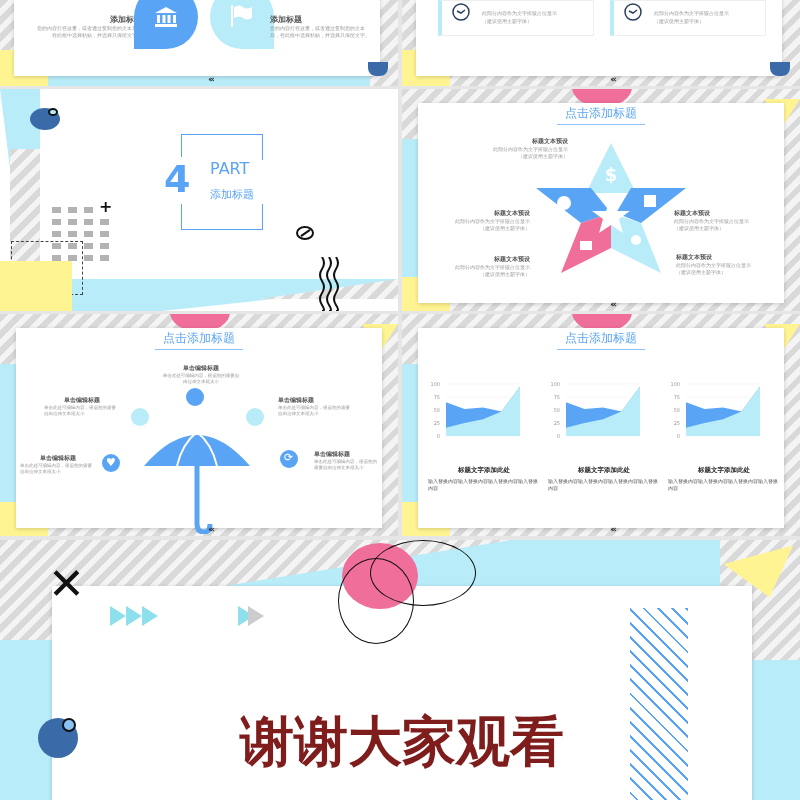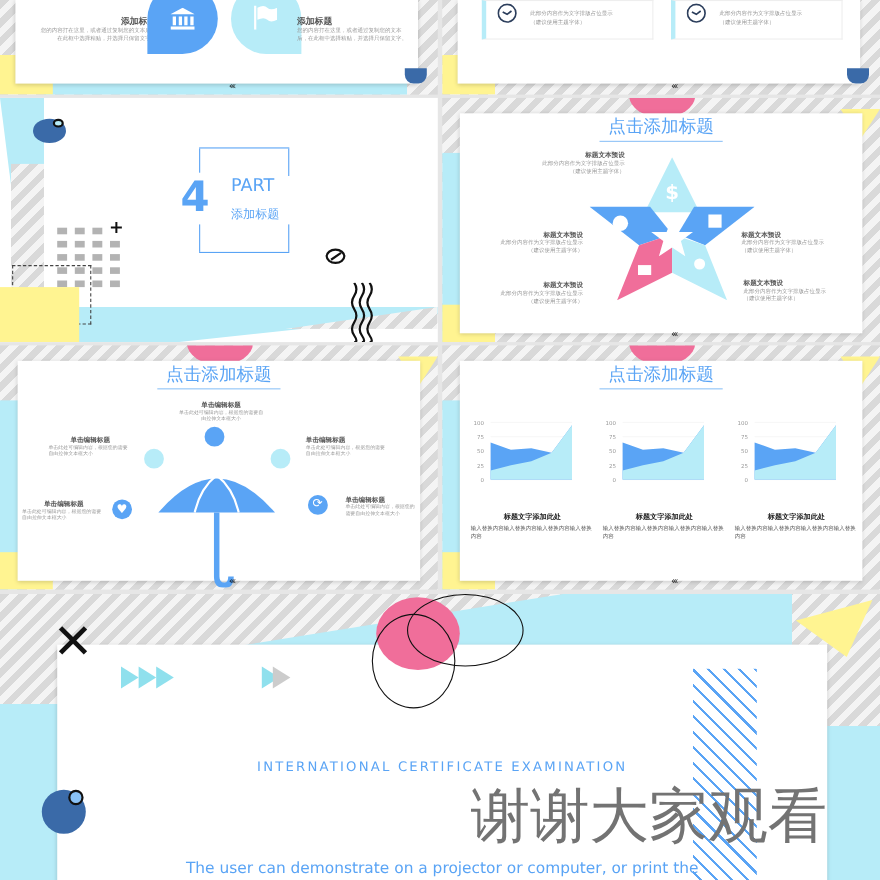--- a/index.html
+++ b/index.html
@@ -1,21 +1,21 @@
 <!DOCTYPE html>
 <html><head>
 <meta charset="utf-8">
 <style>
   *{box-sizing:border-box;margin:0;padding:0}
   body{width:800px;height:800px;overflow:hidden;background:#e6e6e6;font-family:"DejaVu Sans","Liberation Sans",sans-serif;position:relative}
   .slide{position:absolute;overflow:hidden;background:#fff}
   .stripes{background:repeating-linear-gradient(135deg,#d9d9d9 0 6px,#f4f4f4 6px 12px)}
   .bg-blue{position:absolute;background:#b7ecf8}
   .card{position:absolute;background:#fff;box-shadow:0 1px 4px rgba(0,0,0,.18)}
-  .title-bar{position:absolute;left:0;right:0;text-align:center;color:#5aa4f5;font-size:16px}
+  .title-bar{position:absolute;left:0;right:0;text-align:center;color:#5aa4f5;font-size:12px}
   .title-bar span{display:inline-block;border-bottom:1px solid #8fc3f7;padding:0 8px 2px}
   .sm{font-size:6px;color:#999;line-height:8px}
   .smh{font-size:7px;color:#555;font-weight:bold}
   .circle{position:absolute;border-radius:50%}
   .yellow{position:absolute;background:#fff491}
   .wave{position:absolute;font-size:12px;color:#111;letter-spacing:-2px}
 </style>
 </head>
 <body>
 
@@ -274,23 +274,21 @@
   </div>
   <div class="wave" style="left:208px;top:210px;font-size:9px">‹‹‹</div>
 </div>
 
 <div class="slide stripes" style="left:0;top:540px;width:800px;height:260px">
   <div class="bg-blue" style="left:0;top:100px;width:60px;height:160px"></div>
   <div class="bg-blue" style="left:200px;top:0;width:520px;height:50px;clip-path:polygon(0 100%,60% 0,100% 0,100% 100%)"></div>
   <div class="bg-blue" style="left:740px;top:120px;width:60px;height:140px"></div>
   <div class="card" style="left:52px;top:46px;width:700px;height:220px">
     <div style="position:absolute;left:578px;top:22px;width:58px;height:200px;background:repeating-linear-gradient(45deg,#5aa4f5 0 2px,transparent 2px 10px)"></div>
-    <div style="position:absolute;left:0;right:0;top:104px;text-align:center;font-size:12px;letter-spacing:2px;color:#5aa4f5">INTERNATIONAL CERTIFICATE EXAMINATION</div>
-    <div style="position:absolute;left:0;right:0;top:120px;text-align:right;font-size:54px;font-weight:normal;color:#737373">谢谢大家观看</div>
-    <div style="position:absolute;left:0;right:0;top:196px;text-align:center;font-size:14px;color:#5aa4f5">The user can demonstrate on a projector or computer, or print the</div>
+    <div style="position:absolute;left:0;right:0;top:120px;text-align:center;font-size:54px;font-weight:bold;color:#7f1d1d">谢谢大家观看</div>
   </div>
   <div class="circle" style="left:342px;top:3px;width:76px;height:66px;background:#f06e9a"></div>
   <div class="circle" style="left:370px;top:0;width:106px;height:66px;border:1.5px solid #111"></div>
   <div class="circle" style="left:338px;top:18px;width:76px;height:86px;border:1.5px solid #111"></div>
   <div style="position:absolute;left:48px;top:24px;font-size:44px;font-weight:bold;color:#111;line-height:40px">✕</div>
   <div style="position:absolute;left:110px;top:66px;display:flex">
     <span style="width:0;height:0;border-top:10px solid transparent;border-bottom:10px solid transparent;border-left:16px solid #8fe0ed"></span>
     <span style="width:0;height:0;border-top:10px solid transparent;border-bottom:10px solid transparent;border-left:16px solid #8fe0ed"></span>
     <span style="width:0;height:0;border-top:10px solid transparent;border-bottom:10px solid transparent;border-left:16px solid #8fe0ed"></span>
   </div>

